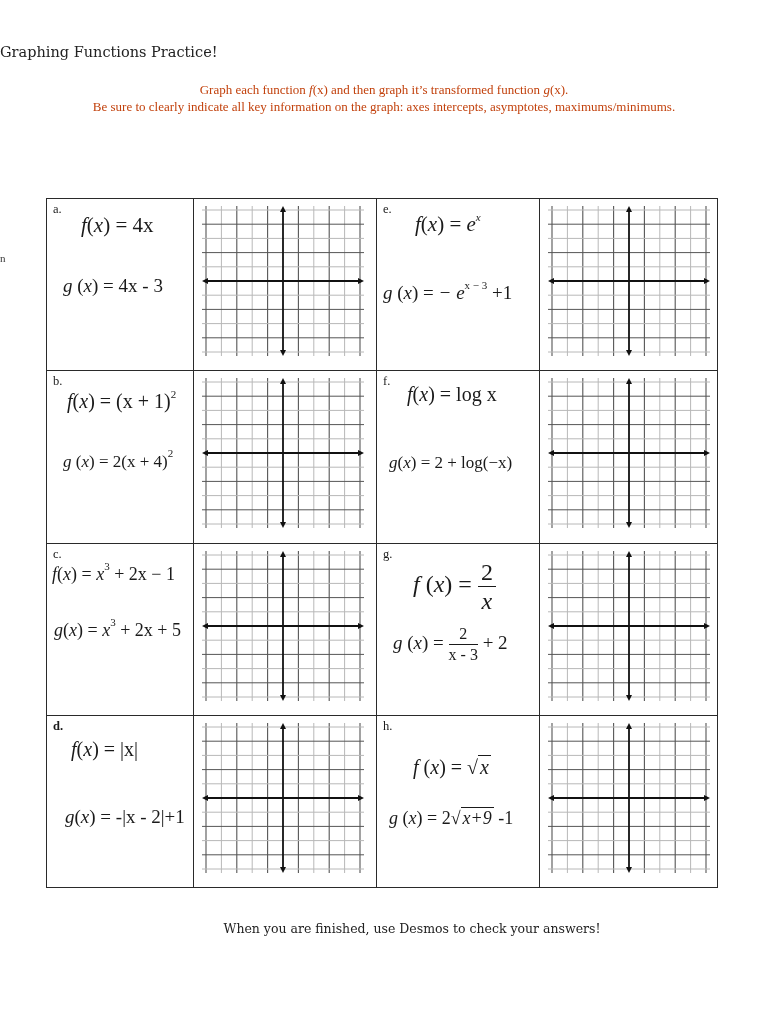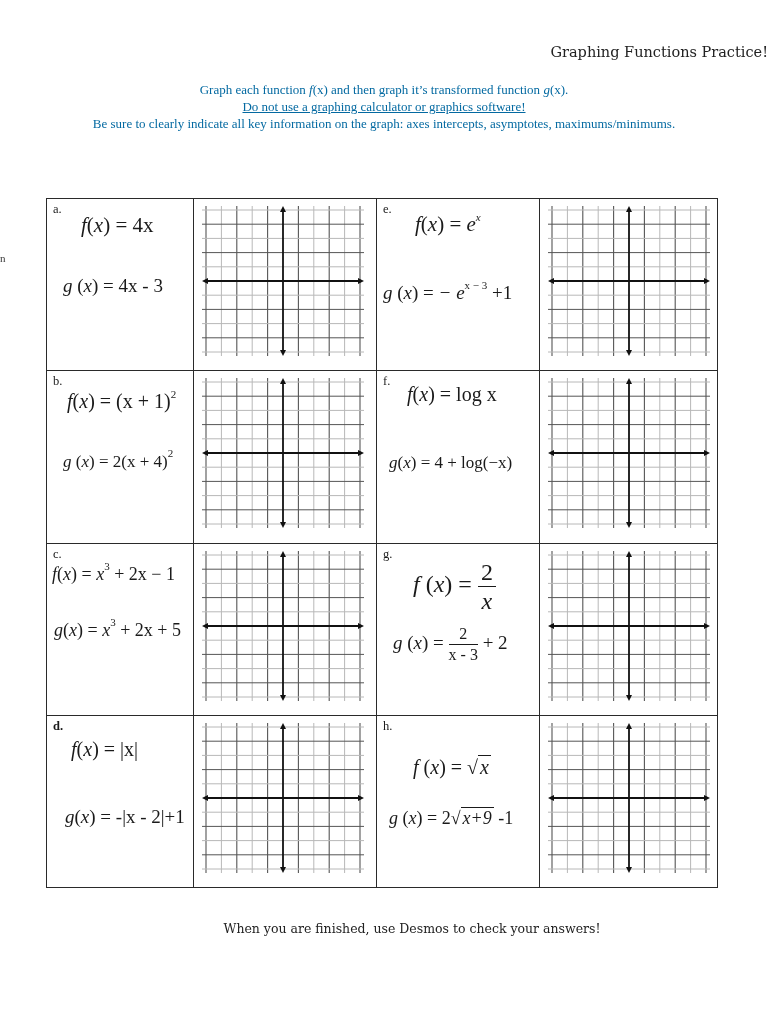--- a/index.html
+++ b/index.html
@@ -1,23 +1,23 @@
 <!DOCTYPE html>
 <html><head>
 <meta charset="utf-8">
 <style>
   html, body { margin: 0; padding: 0; background: #ffffff; }
   body { width: 768px; height: 1024px; position: relative; overflow: hidden; color: #1a1a1a; }
   .title {
-    position: absolute; left: 0; top: 44px; width: 768px; text-align: right;
+    position: absolute; left: 0; top: 44px; width: 768px; text-align: left;
     font-family: "DejaVu Serif", serif; font-size: 14.5px; color: #222;
   }
   .instr {
     position: absolute; left: 90px; top: 81px; width: 588px; text-align: center;
-    font-family: "Liberation Serif", serif; font-size: 13px; line-height: 17px; color: #0369a1;
+    font-family: "Liberation Serif", serif; font-size: 13px; line-height: 17px; color: #c2410c;
   }
   .instr .u { text-decoration: underline; }
   .instr i { font-style: italic; }
   .stray {
     position: absolute; left: 0; top: 252px; font-family: "Liberation Serif", serif; font-size: 11px; color: #333;
   }
   table.sheet {
     position: absolute; left: 46px; top: 198px; width: 671px; height: 690px;
     border-collapse: collapse; table-layout: fixed;
   }
@@ -43,21 +43,20 @@
 </style>
 </head>
 <body>
 
 <div class="title">Graphing Functions Practice!</div>
 
 <div class="instr">
   <div>
     <span>Graph each function </span><i>f</i><span>(x) and then graph it’s transformed function </span><i>g</i><span>(x).</span>
   </div>
-  <div class="u">Do not use a graphing calculator or graphics software!</div>
   <div>Be sure to clearly indicate all key information on the graph: axes intercepts, asymptotes, maximums/minimums.</div>
 </div>
 
 <div class="stray">n</div>
 
 <table class="sheet">
   <colgroup>
     <col style="width:147px">
       <col style="width:183px">
       <col style="width:163px">
@@ -168,21 +167,21 @@
             <line x1="2" y1="75" x2="160" y2="75" stroke="#111111" stroke-width="1.8"></line>
             <polygon points="78,6 84,6 81,0" fill="#111111"></polygon>
             <polygon points="78,144 84,144 81,150" fill="#111111"></polygon>
             <polygon points="6,72 6,78 0,75" fill="#111111"></polygon>
             <polygon points="156,72 156,78 162,75" fill="#111111"></polygon>
           </svg>
         </td>
     <td class="eqcell">
       <span class="label">f.</span>
       <div class="eq" style="left:30px;top:12px;font-size:20px"><i>f</i>(<i>x</i>)<span> = </span><span>log x</span></div>
-      <div class="eq" style="left:12px;top:82px;font-size:17px"><i>g</i>(<i>x</i>)<span> = </span><span>4 + log(−x)</span></div>
+      <div class="eq" style="left:12px;top:82px;font-size:17px"><i>g</i>(<i>x</i>)<span> = </span><span>2 + log(−x)</span></div>
     </td>
     <td>
           <svg class="grid" width="162" height="150">
             <line x1="4" y1="0" x2="4" y2="150" stroke="#555555" stroke-width="1.1"></line>
             <line x1="19.4" y1="0" x2="19.4" y2="150" stroke="#b8b8b8" stroke-width="1"></line>
             <line x1="34.8" y1="0" x2="34.8" y2="150" stroke="#555555" stroke-width="1.1"></line>
             <line x1="50.2" y1="0" x2="50.2" y2="150" stroke="#b8b8b8" stroke-width="1"></line>
             <line x1="65.6" y1="0" x2="65.6" y2="150" stroke="#555555" stroke-width="1.1"></line>
             <line x1="96.4" y1="0" x2="96.4" y2="150" stroke="#555555" stroke-width="1.1"></line>
             <line x1="111.8" y1="0" x2="111.8" y2="150" stroke="#b8b8b8" stroke-width="1"></line>

